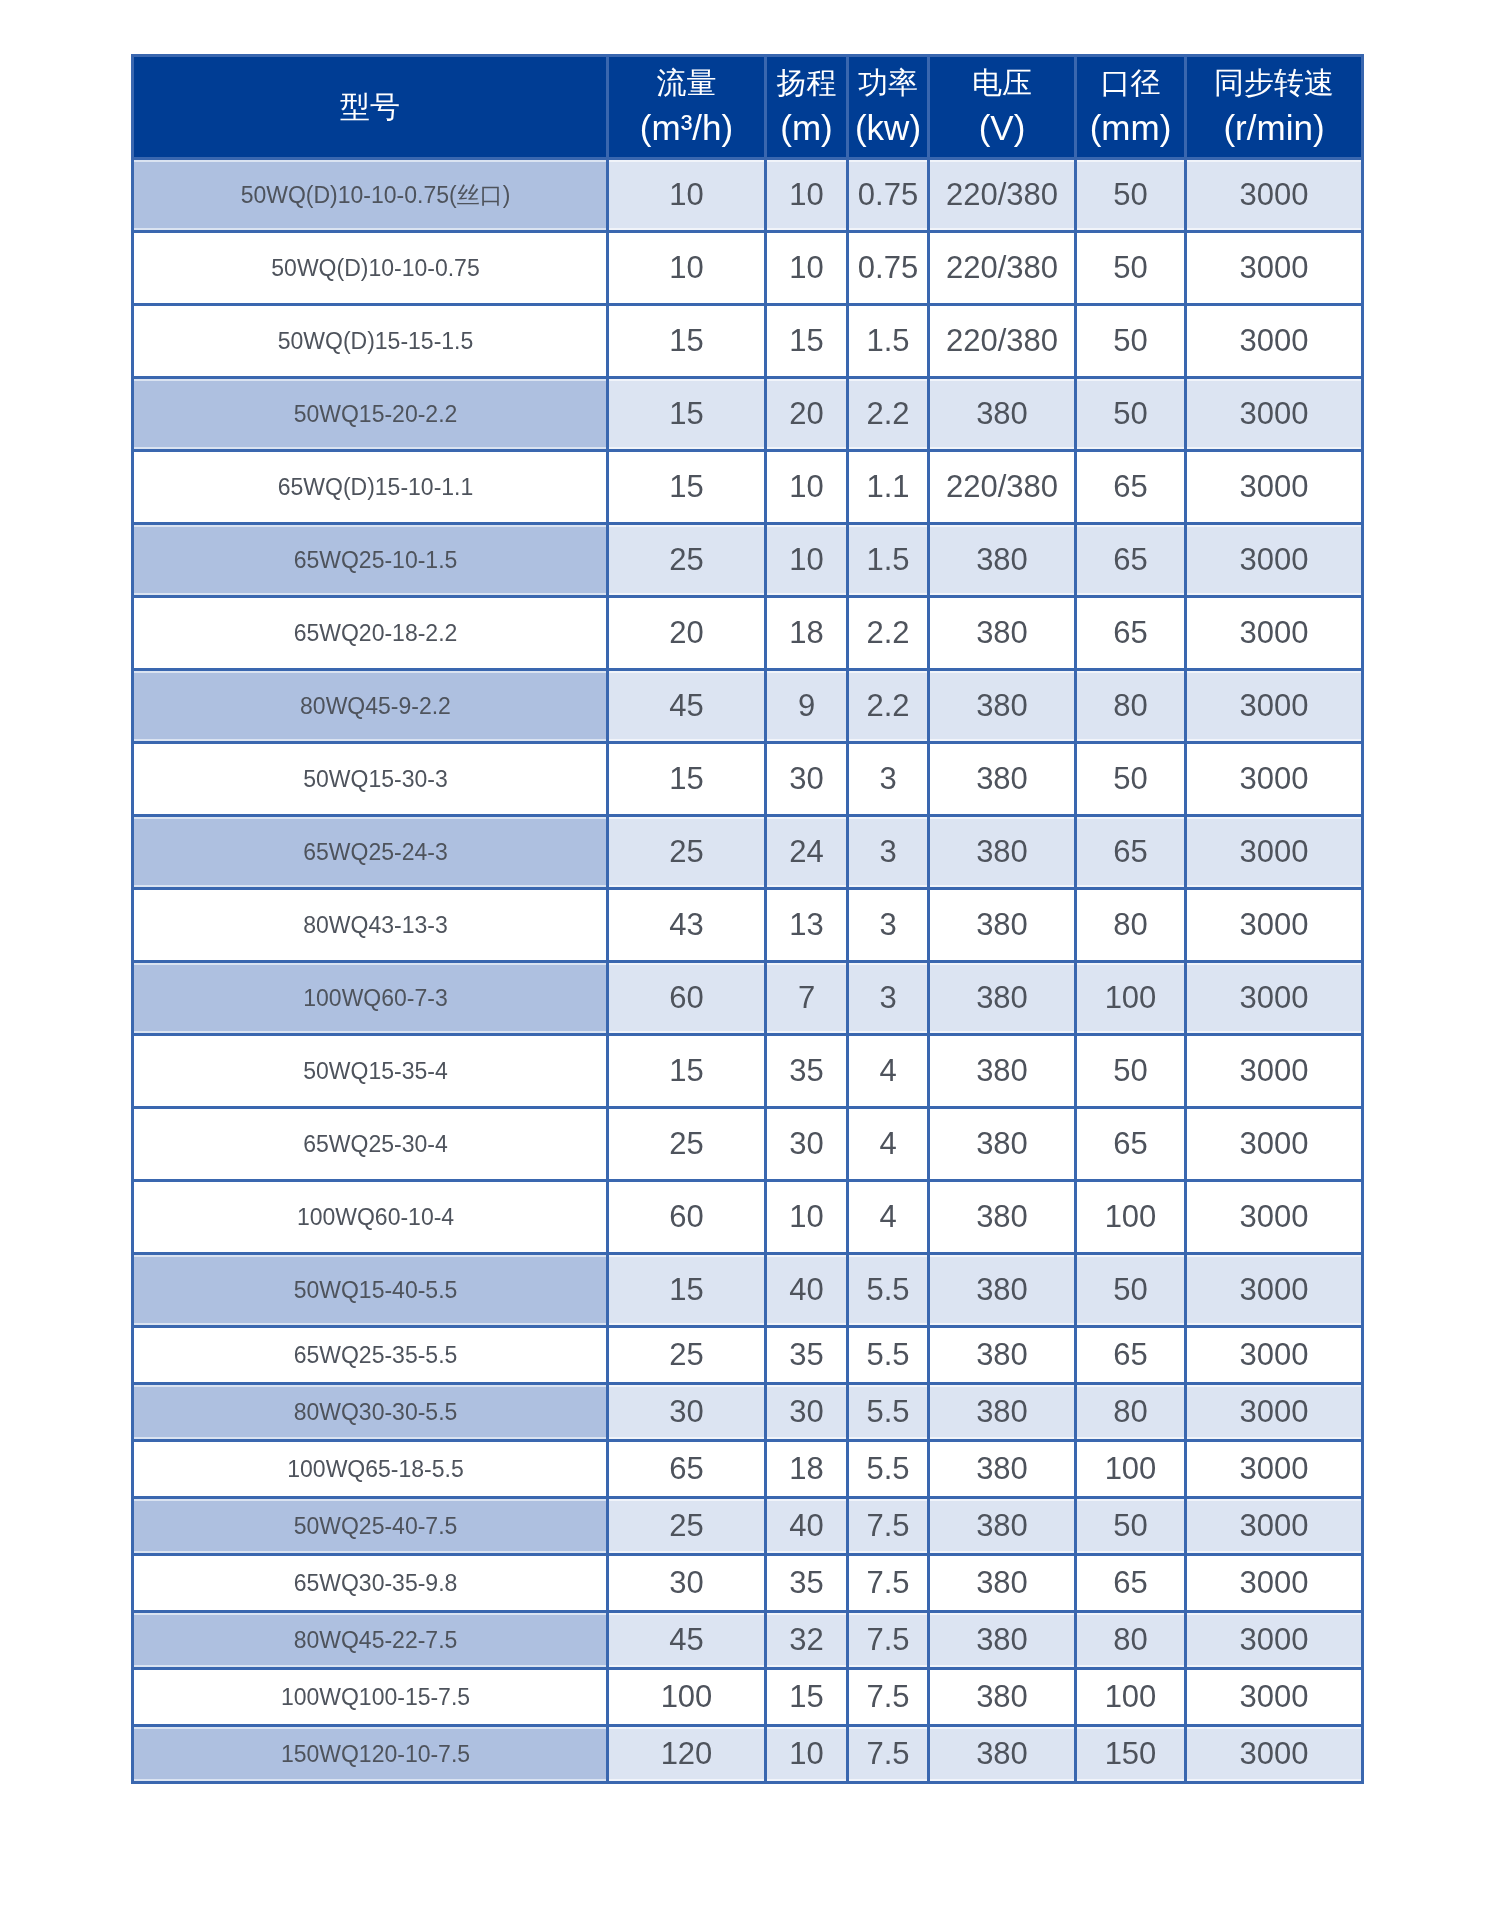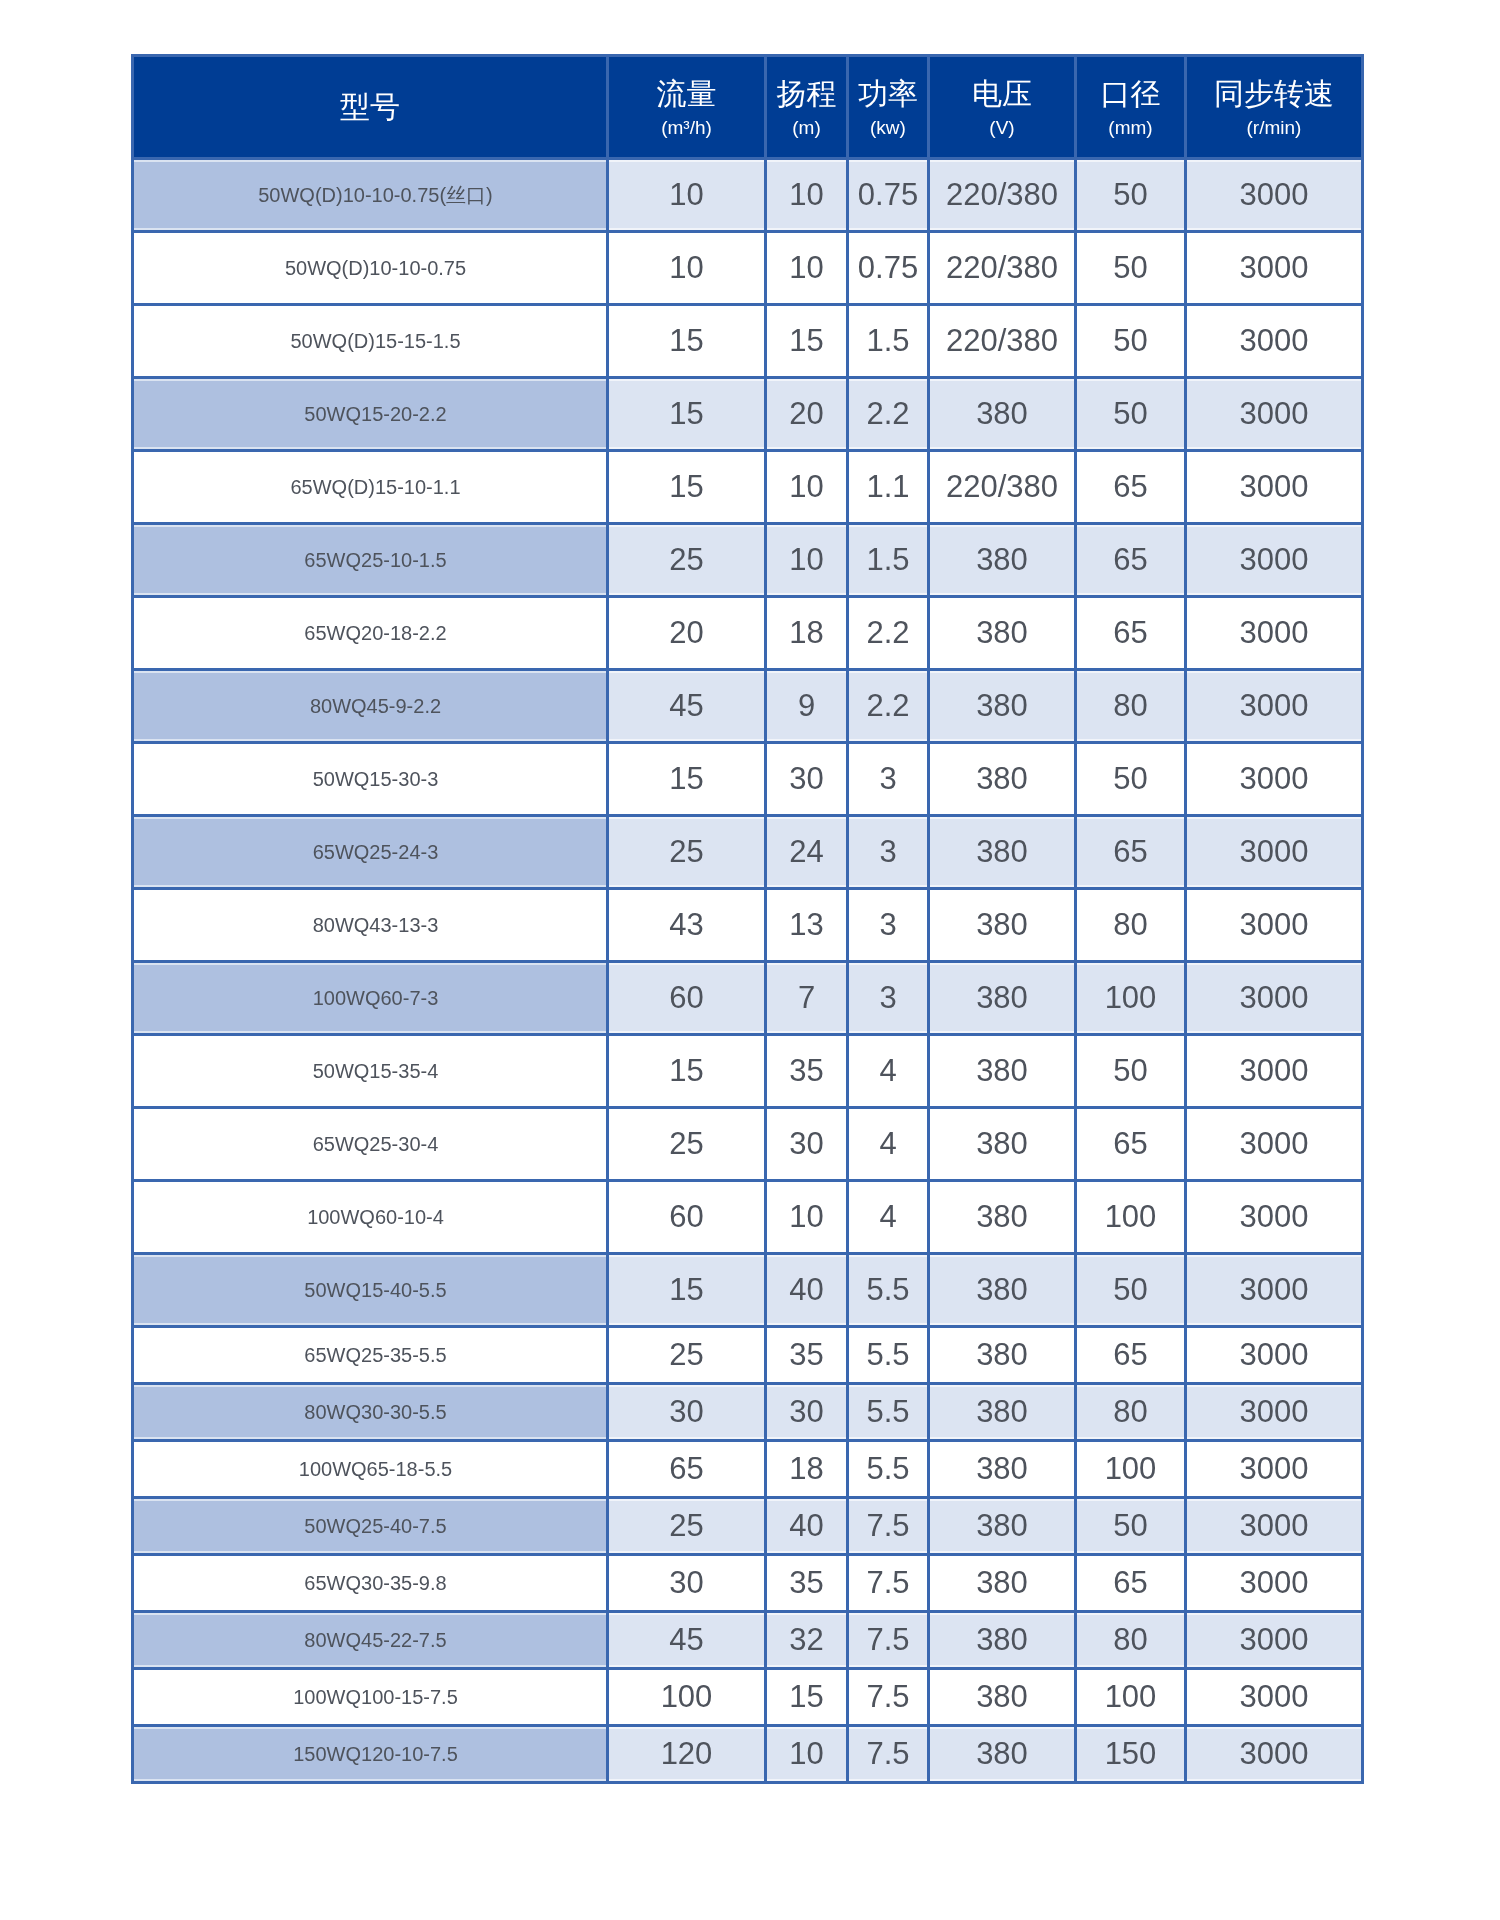--- a/index.html
+++ b/index.html
@@ -16,26 +16,26 @@
   table.spec th, table.spec td{
     padding:0;text-align:center;vertical-align:middle;
     border:3px solid #3a67af;
   }
   thead th{
     background:#003d94;color:#ffffff;
     font-size:30px;font-weight:400;line-height:1.38;
     border:2px solid #2d5cab;
     height:100px;
   }
-  thead th .unit{display:block;font-size:19px;}
+  thead th .unit{display:block;font-size:35px;}
   tbody td{
     color:#4e535c;font-size:31px;font-weight:400;
     background:#ffffff;
   }
-  tbody td.model{font-size:20px;padding-left:11px;}
+  tbody td.model{font-size:23px;padding-left:11px;}
   tr.tall td{height:70px;}
   tr.short td{height:54px;}
   tr.shaded td.model{
     background:#aec0e0;
     box-shadow:inset 0 2px 0 rgba(255,255,255,.55), inset 0 -2px 0 rgba(255,255,255,.55);
   }
   tr.shaded td.val{
     background:#dce4f2;
     box-shadow:inset 0 2px 0 rgba(255,255,255,.6), inset 0 -2px 0 rgba(255,255,255,.6);
   }

